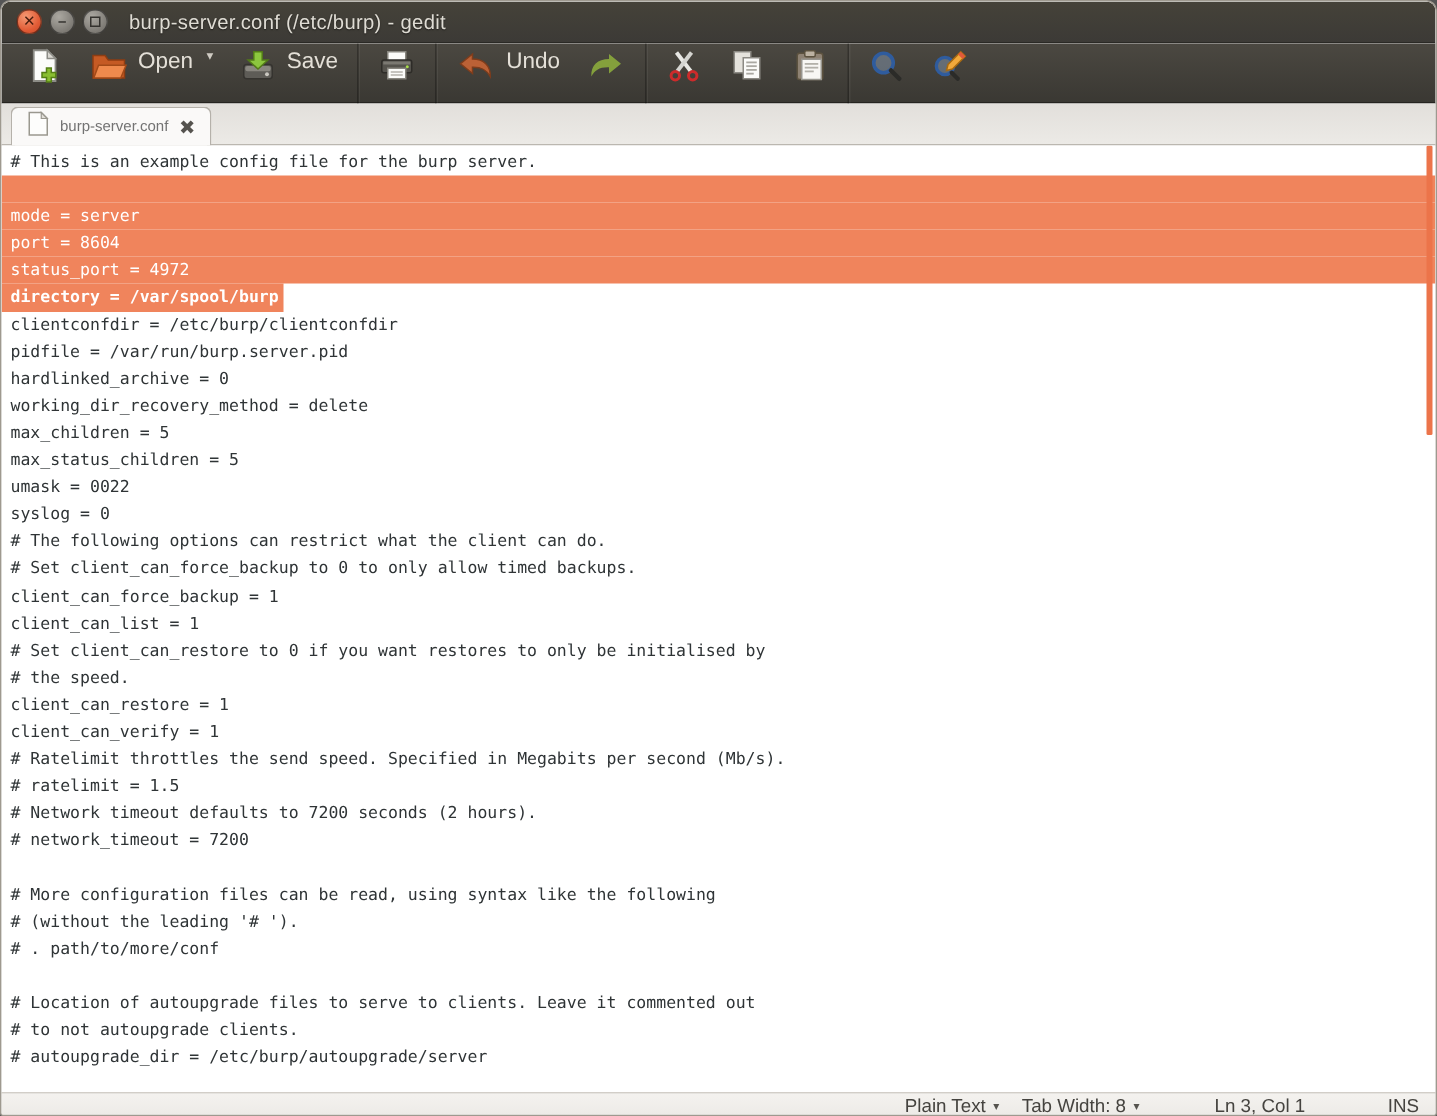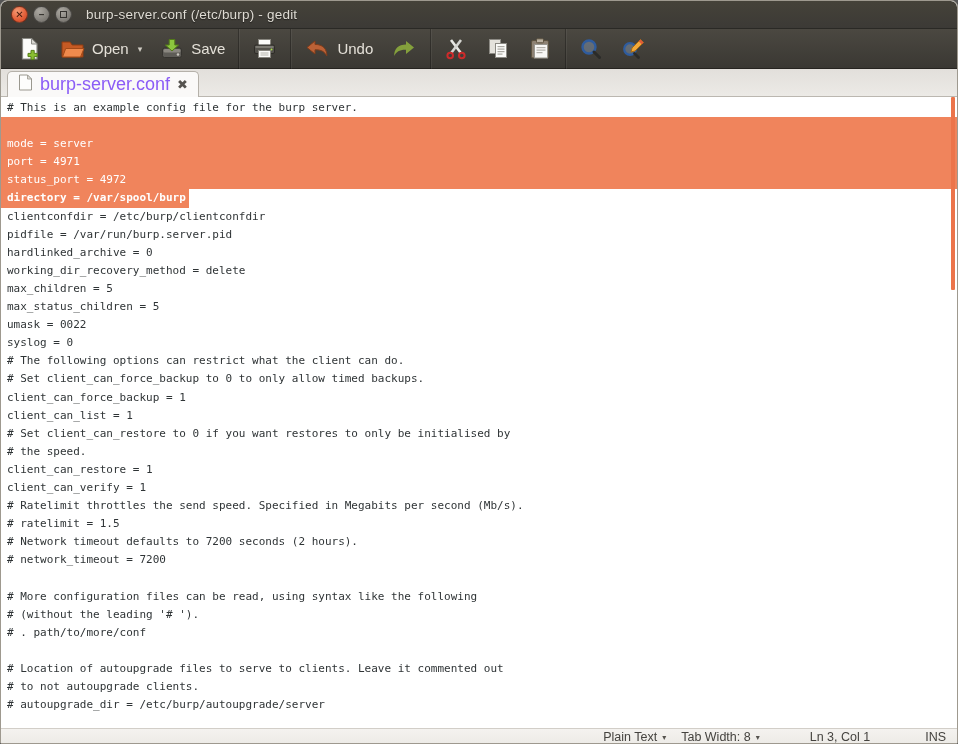--- a/index.html
+++ b/index.html
@@ -19,32 +19,32 @@
     align-items:center;justify-content:center;border:1px solid rgba(0,0,0,0.45);
     font-size:10px;line-height:1;cursor:default;}
   .wbtn.close{background:radial-gradient(circle at 35% 28%,#F49A74,#E25B35 62%,#C2492A);color:#471B0D;font-weight:bold;}
   .wbtn.gray{background:radial-gradient(circle at 35% 28%,#ABA8A1,#84817B 62%,#6B6862);color:#34322E;font-weight:bold;}
   .wbtn .sq{width:7px;height:7px;border:1.6px solid #34322E;display:block;}
   .title{color:#DFDCD4;font-weight:normal;font-size:13.5px;margin-left:9px;letter-spacing:0.2px;
     text-shadow:0 1px 1px rgba(0,0,0,0.5);}
   
   .toolbar{height:40px;background:linear-gradient(#4B4841,#3A3833);display:flex;
     align-items:center;padding-left:8px;border-bottom:1px solid #262420;}
-  .tbtn{display:inline-flex;align-items:center;gap:7px;padding:0 9px;height:34px;
+  .tbtn{display:inline-flex;align-items:flex-start;gap:7px;padding:0 9px;height:34px;
     color:#E4E0D8;font-size:15px;cursor:default;border-radius:3px;}
   .tbtn svg{display:block}
   .caret{font-size:9px;color:#CFCBC3;margin-left:2px;}
   .tsep{width:1px;height:40px;background:rgba(0,0,0,0.28);box-shadow:1px 0 0 rgba(255,255,255,0.06);margin:0 4px;}
   
   .tabbar{height:28px;background:linear-gradient(#E2DFDB,#ECEAE6);display:flex;align-items:flex-end;
     padding-left:6px;border-bottom:1px solid #BBB7B0;}
   .tab{height:26px;display:inline-flex;align-items:center;gap:7px;padding:0 10px;
     background:#FAF9F8;border:1px solid #B5B1AA;border-bottom:none;border-radius:5px 5px 0 0;
     margin-bottom:-1px;position:relative;z-index:2;}
-  .tab-label{font-size:18px;color:#8b5cf6;}
+  .tab-label{font-size:10px;color:#737373;}
   .tab-close{font-size:13px;color:#55534F;font-weight:bold;cursor:default;line-height:1;}
   
   .editor-wrap{height:631px;background:#fff;position:relative;overflow:hidden;
     font-family:"DejaVu Sans Mono","Liberation Mono",monospace;font-size:11px;
     color:var(--text);padding-top:2px;}
   .line{height:18.1px;line-height:18.1px;white-space:pre;padding-left:6px;}
   .line.sel-full{background:var(--sel);}
   .line.sel-full span{color:#fff;}
   .line.sel-text{padding-left:0;}
   .line.sel-text span{background:var(--sel);color:#fff;display:inline-block;
@@ -203,21 +203,21 @@
       <span class="tab-label">burp-server.conf</span>
       <span class="tab-close">✖</span>
     </div>
   </div>
 
   <div class="editor-wrap">
     <div id="editor-lines">
         <div class="line sel-none"><span># This is an example config file for the burp server.</span></div>
         <div class="line sel-full"><span></span></div>
         <div class="line sel-full"><span>mode = server</span></div>
-        <div class="line sel-full"><span>port = 4971</span></div>
+        <div class="line sel-full"><span>port = 8604</span></div>
         <div class="line sel-full"><span>status_port = 4972</span></div>
         <div class="line sel-text"><span>directory = /var/spool/burp</span></div>
         <div class="line sel-none"><span>clientconfdir = /etc/burp/clientconfdir</span></div>
         <div class="line sel-none"><span>pidfile = /var/run/burp.server.pid</span></div>
         <div class="line sel-none"><span>hardlinked_archive = 0</span></div>
         <div class="line sel-none"><span>working_dir_recovery_method = delete</span></div>
         <div class="line sel-none"><span>max_children = 5</span></div>
         <div class="line sel-none"><span>max_status_children = 5</span></div>
         <div class="line sel-none"><span>umask = 0022</span></div>
         <div class="line sel-none"><span>syslog = 0</span></div>

